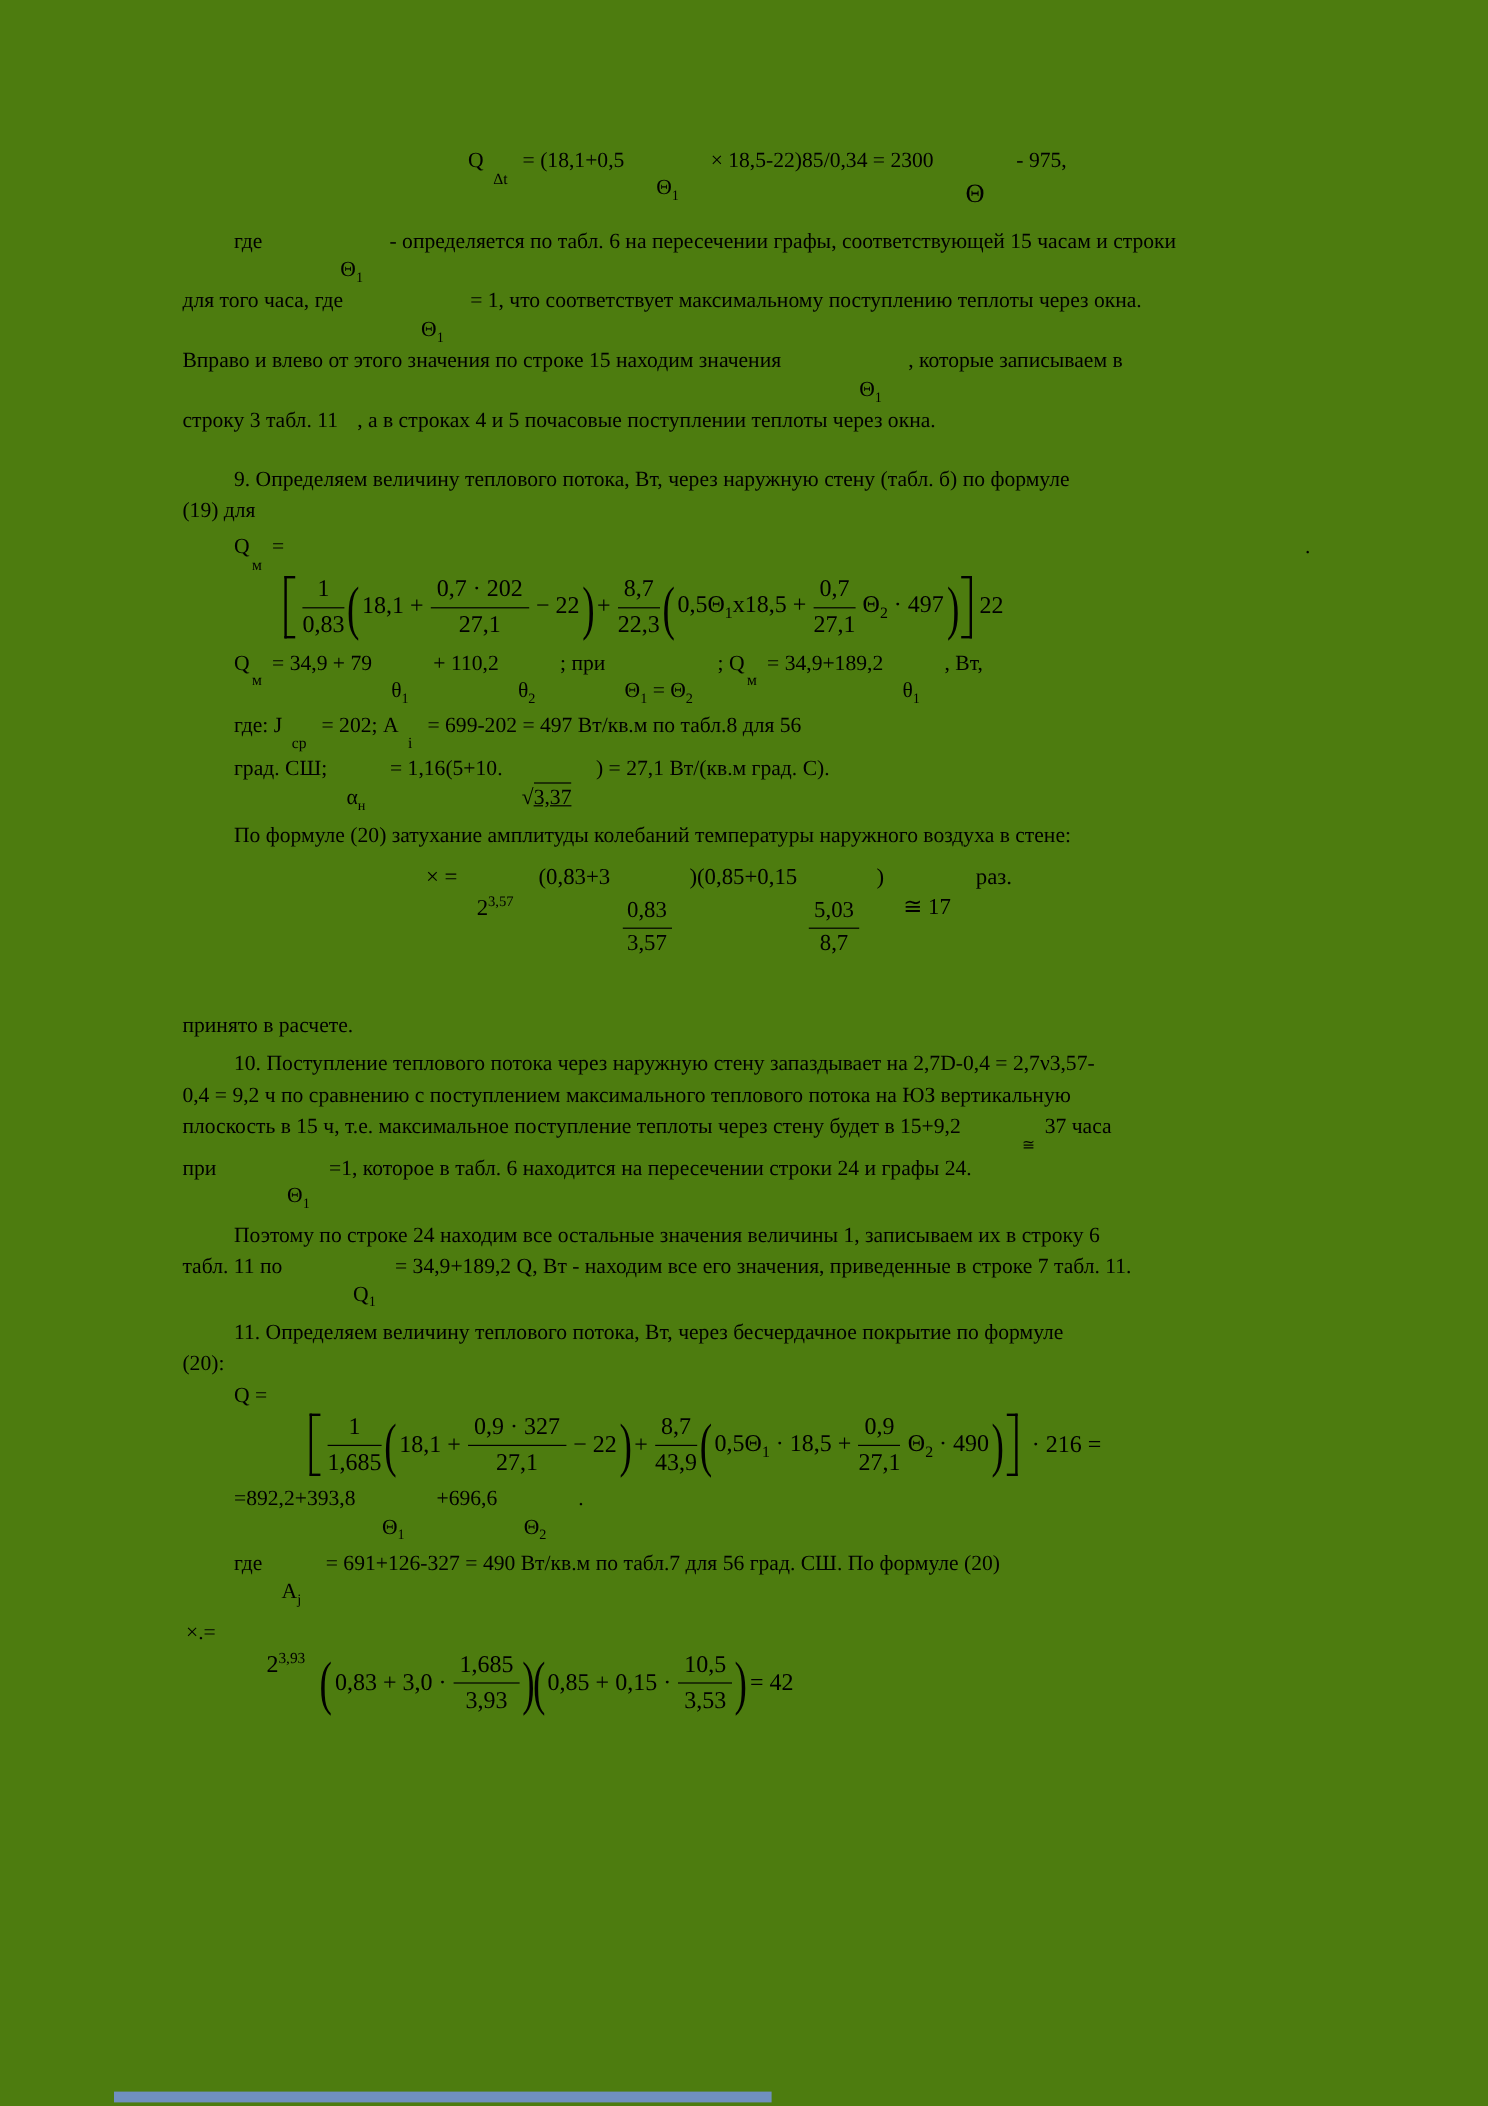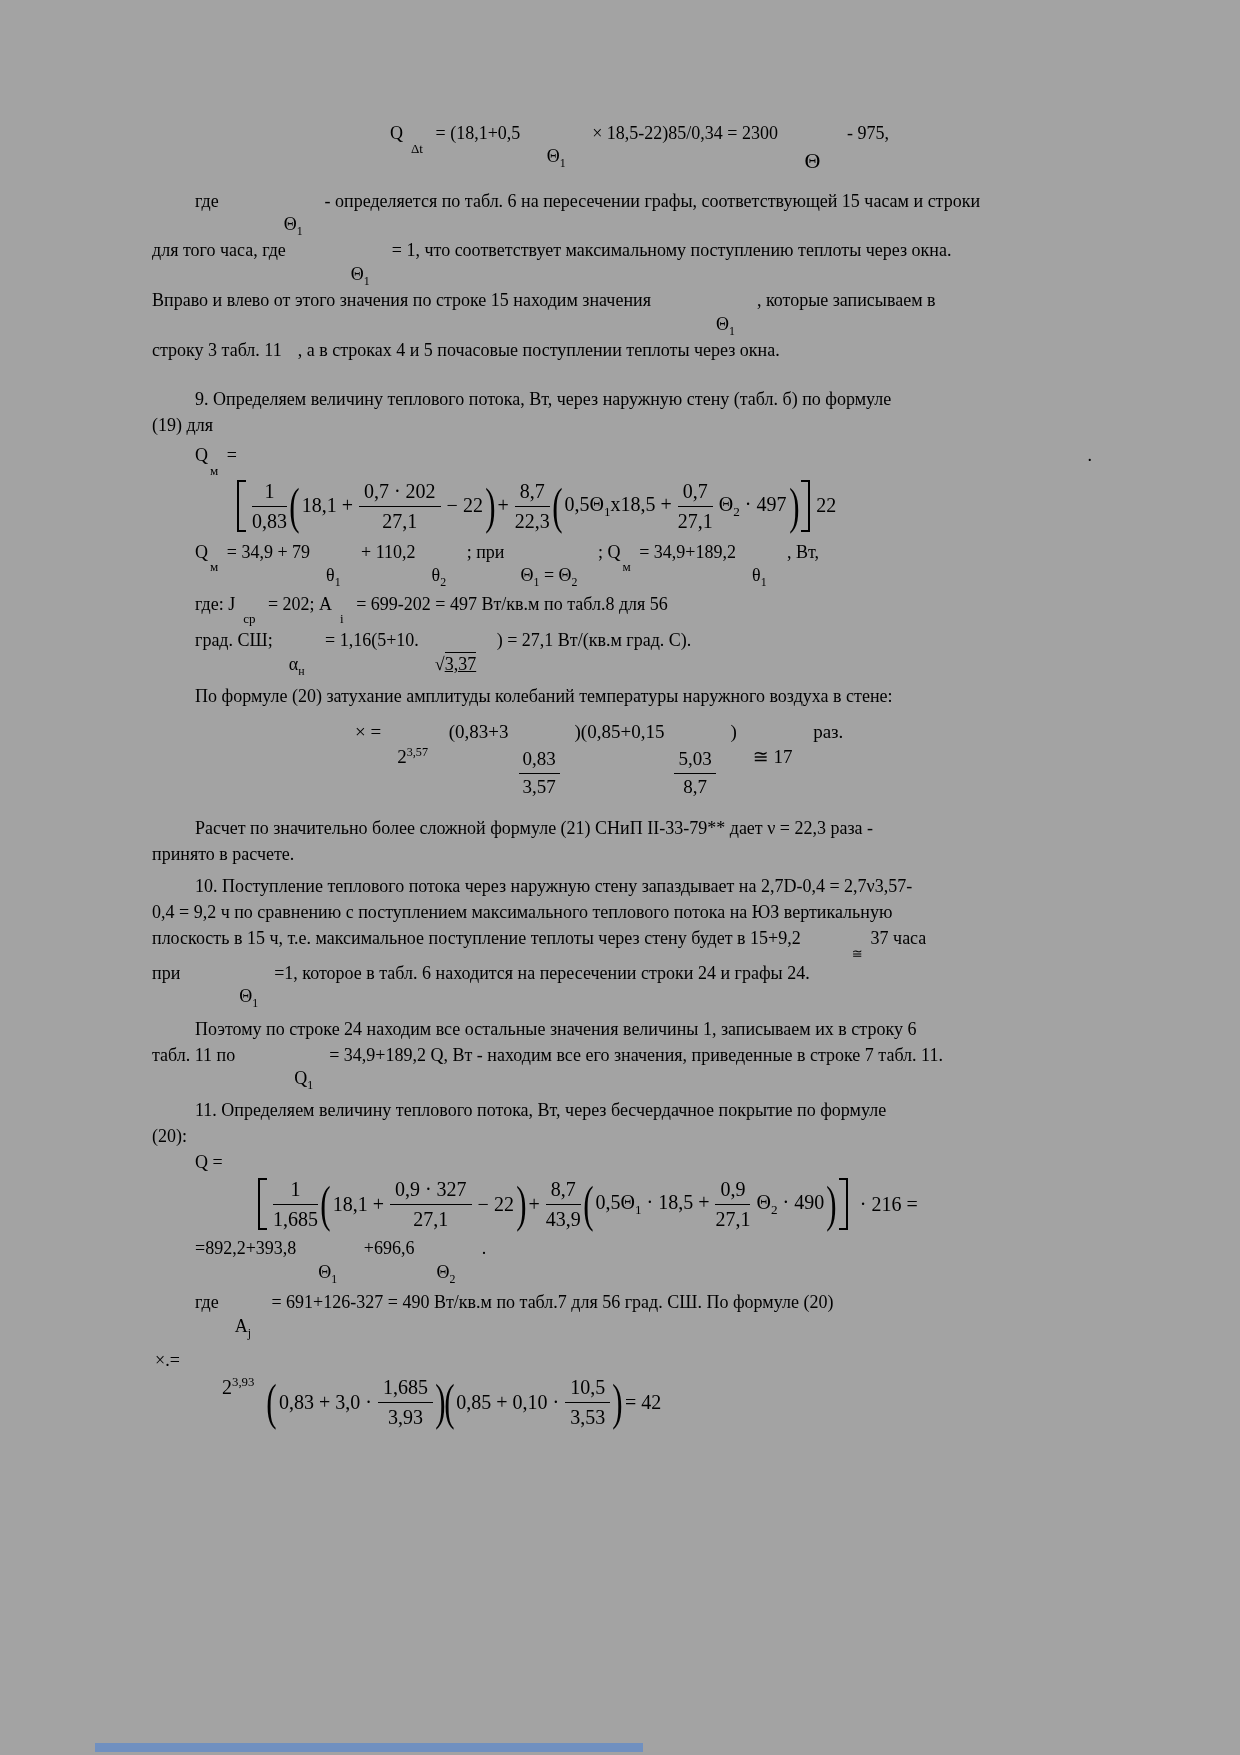--- a/index.html
+++ b/index.html
@@ -1,20 +1,20 @@
 <!DOCTYPE html>
 <html><head>
 <meta charset="utf-8">
 <style>
   * { box-sizing: border-box; }
   html,body { margin:0; padding:0; }
   body { background:#ffffff; }
   .page {
     position:relative; width:1240px; height:1755px;
-    background:#a3a3a3; color:#000000; overflow:hidden;
+    background:#4d7c0f; color:#000000; overflow:hidden;
     font-family:"Liberation Serif","DejaVu Serif",serif;
     font-size:18px;
   }
   .content { padding:120px 148px 0 152px; }
   .par { margin:0; line-height:26px; text-align:left; }
   .ind { text-indent:43px; }
   .line { line-height:26px; }
 
   
   .drop { display:inline-block; vertical-align:-1.3em; line-height:1; margin:0 16px; white-space:nowrap; }
@@ -154,21 +154,21 @@
 
     <div class="eqnu">
       <span>× =</span><span class="drop"><span>2</span><sup>3,57</sup></span>
       <span>(0,83+3</span><span class="frlow"><span class="n">0,83</span><span class="d">3,57</span></span>
       <span>)(0,85+0,15</span><span class="frlow"><span class="n">5,03</span><span class="d">8,7</span></span>
       <span>)</span><span class="drop"><span>≅ 17</span></span>
       <span>раз.</span>
     </div>
 
     <p class="par ind p-raschet">
-      <span>Расчет по значительно более сложной формуле (21) СНиП II-33-79** дает ν = 22,3 раза -</span><br>
+      <br>
       <span>принято в расчете.</span>
     </p>
 
     <p class="par ind p-10">
       <span>10. Поступление теплового потока через наружную стену запаздывает на 2,7D-0,4 = 2,7ν3,57-</span><br>
       <span>0,4 = 9,2 ч по сравнению с поступлением максимального теплового потока на ЮЗ вертикальную</span><br>
       <span>плоскость в 15 ч, т.е. максимальное поступление теплоты через стену будет в 15+9,2</span><span class="drop sm"><span>≅</span></span><span>37 часа</span><br>
       <span>при</span><span class="drop"><span>Θ</span><sub>1</sub></span><span>=1, которое в табл. 6 находится на пересечении строки 24 и графы 24.</span>
     </p>
 
@@ -233,21 +233,21 @@
       <div class="eqrow">
         <span class="pw2"><span>2</span><sup>3,93</sup></span>
         <span class="bp">(</span>
         <span>0,83 + 3,0 ·</span>
         <span class="fr">
             <span class="n">1,685</span>
             <span class="d">3,93</span>
           </span>
         <span class="bp">)</span>
         <span class="bp">(</span>
-        <span>0,85 + 0,10 ·</span>
+        <span>0,85 + 0,15 ·</span>
         <span class="fr">
             <span class="n">10,5</span>
             <span class="d">3,53</span>
           </span>
         <span class="bp">)</span>
         <span>= 42</span>
       </div>
     </div>
 
   </div>

